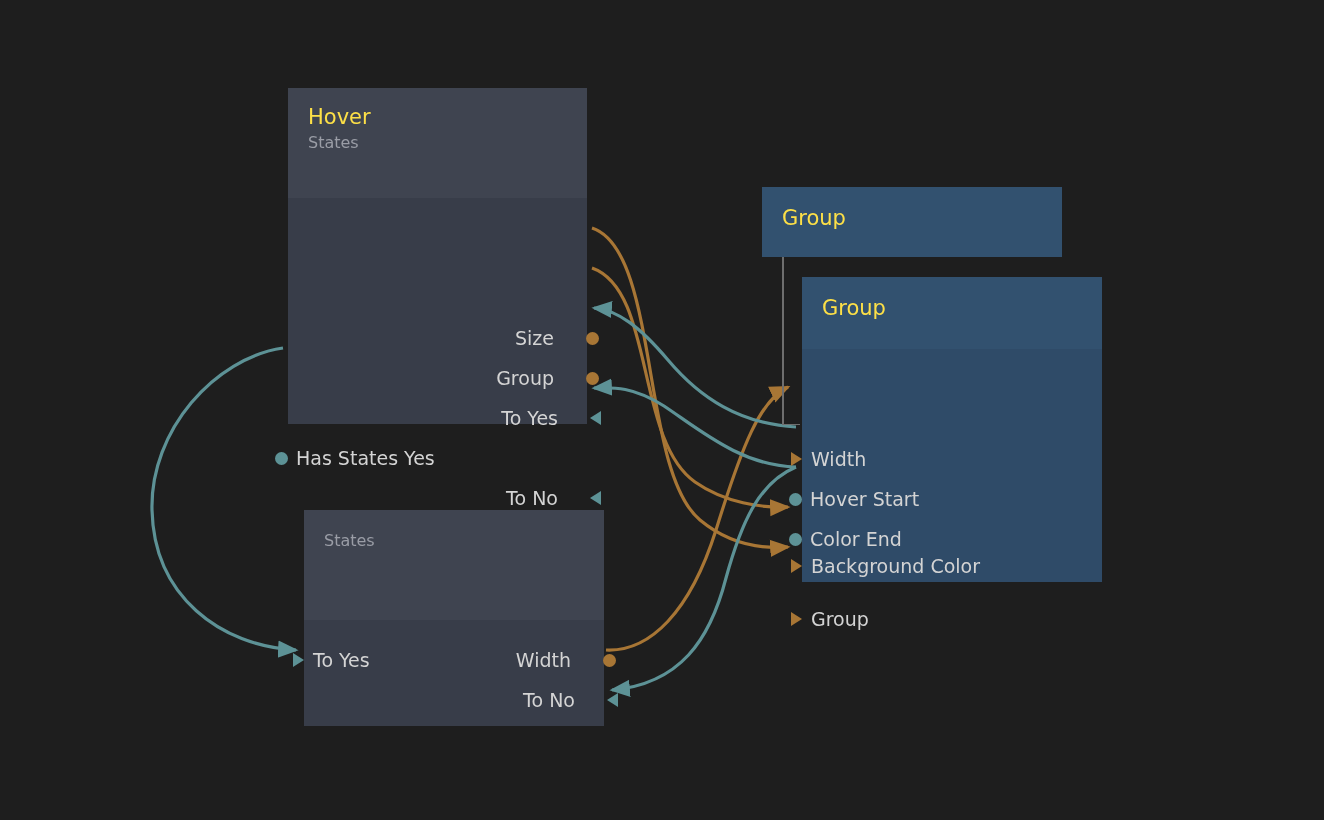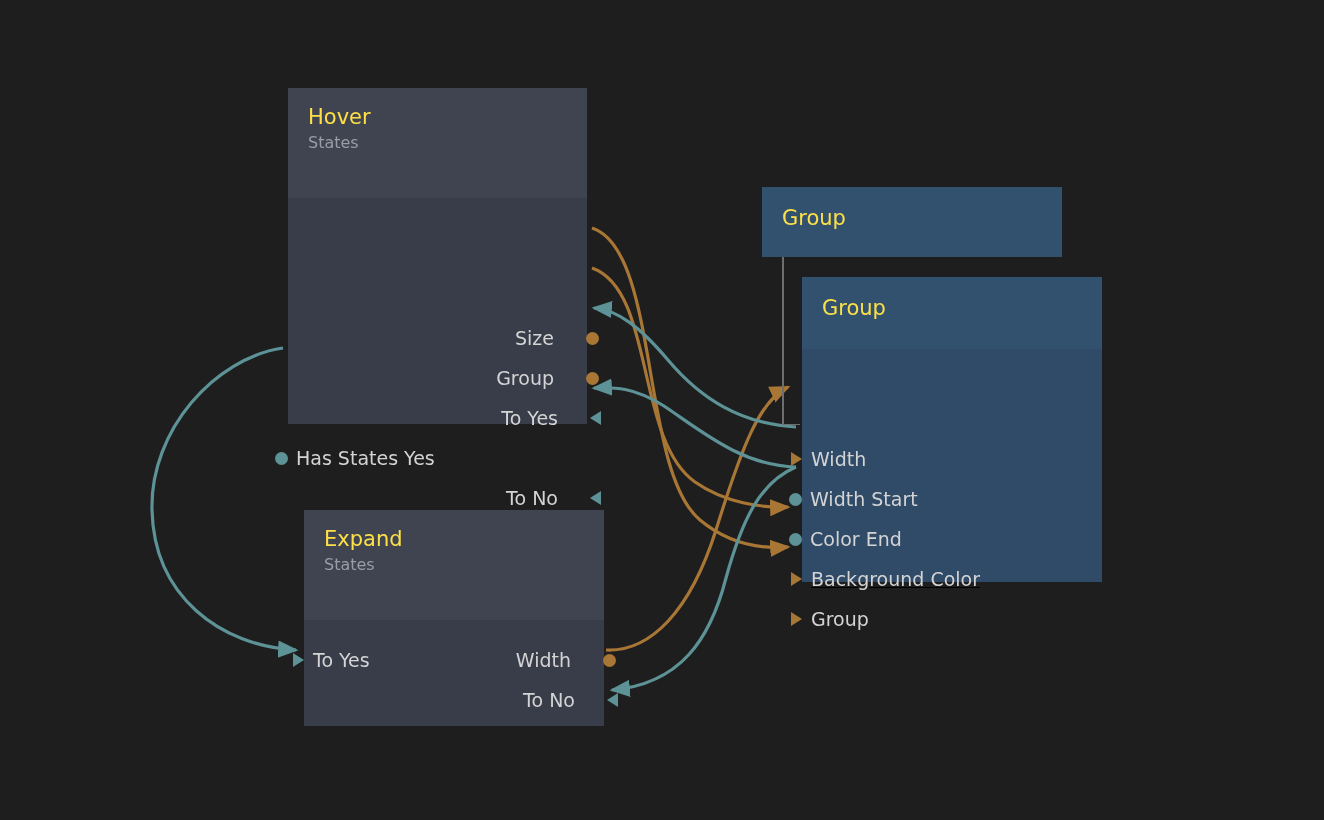--- a/index.html
+++ b/index.html
@@ -175,21 +175,20 @@
         <span class="port-label">To No</span>
         <span style="display:inline-block; width:0; height:0; margin-left:11px;
                      border-top:7px solid transparent; border-bottom:7px solid transparent;
                      border-right:11px solid #5d9296;"></span>
       </div>
     </div>
   </div>
 
   <div class="node node-state" style="left:304px; top:510px; width:300px; height:216px;">
     <div class="node-header" style="height:110px;">
-      <div class="node-title">Expand</div>
       <div class="node-subtitle">States</div>
     </div>
     <div class="node-body" style="height:106px;">
 
       <div class="port-row in" style="top:29px; left:-11px;">
         <span style="display:inline-block; width:0; height:0; margin-right:9px;
                      border-top:7px solid transparent; border-bottom:7px solid transparent;
                      border-left:11px solid #5d9296;"></span>
         <span class="port-label">To Yes</span>
       </div>
@@ -218,30 +217,30 @@
       <div class="port-row in" style="top:99px; left:-11px;">
         <span style="display:inline-block; width:0; height:0; margin-right:9px;
                      border-top:7px solid transparent; border-bottom:7px solid transparent;
                      border-left:11px solid #a87635;"></span>
         <span class="port-label">Width</span>
       </div>
 
       <div class="port-row in" style="top:139px; left:-13px;">
         <span style="display:inline-block; width:13px; height:13px; border-radius:50%;
                      background:#5d9296; margin-right:8px;"></span>
-        <span class="port-label">Width Start</span>
+        <span class="port-label">Hover Start</span>
       </div>
 
       <div class="port-row in" style="top:179px; left:-13px;">
         <span style="display:inline-block; width:13px; height:13px; border-radius:50%;
                      background:#5d9296; margin-right:8px;"></span>
         <span class="port-label">Color End</span>
       </div>
 
-      <div class="port-row in" style="top:219px; left:-11px;text-decoration:underline;">
+      <div class="port-row in" style="top:206px; left:-11px;">
         <span style="display:inline-block; width:0; height:0; margin-right:9px;
                      border-top:7px solid transparent; border-bottom:7px solid transparent;
                      border-left:11px solid #a87635;"></span>
         <span class="port-label">Background Color</span>
       </div>
 
       <div class="port-row in" style="top:259px; left:-11px;">
         <span style="display:inline-block; width:0; height:0; margin-right:9px;
                      border-top:7px solid transparent; border-bottom:7px solid transparent;
                      border-left:11px solid #a87635;"></span>

